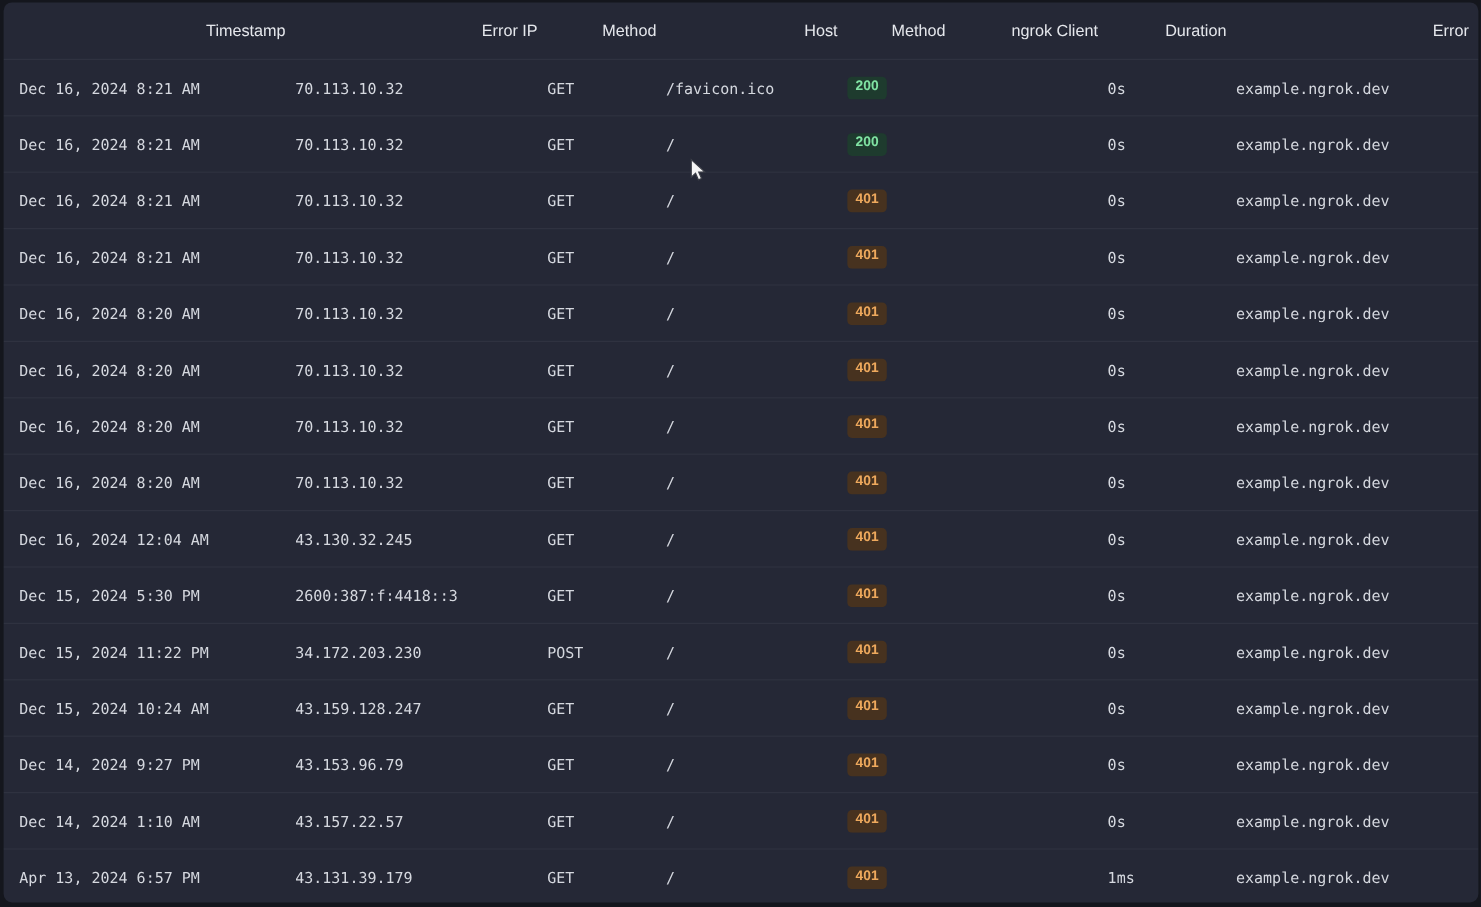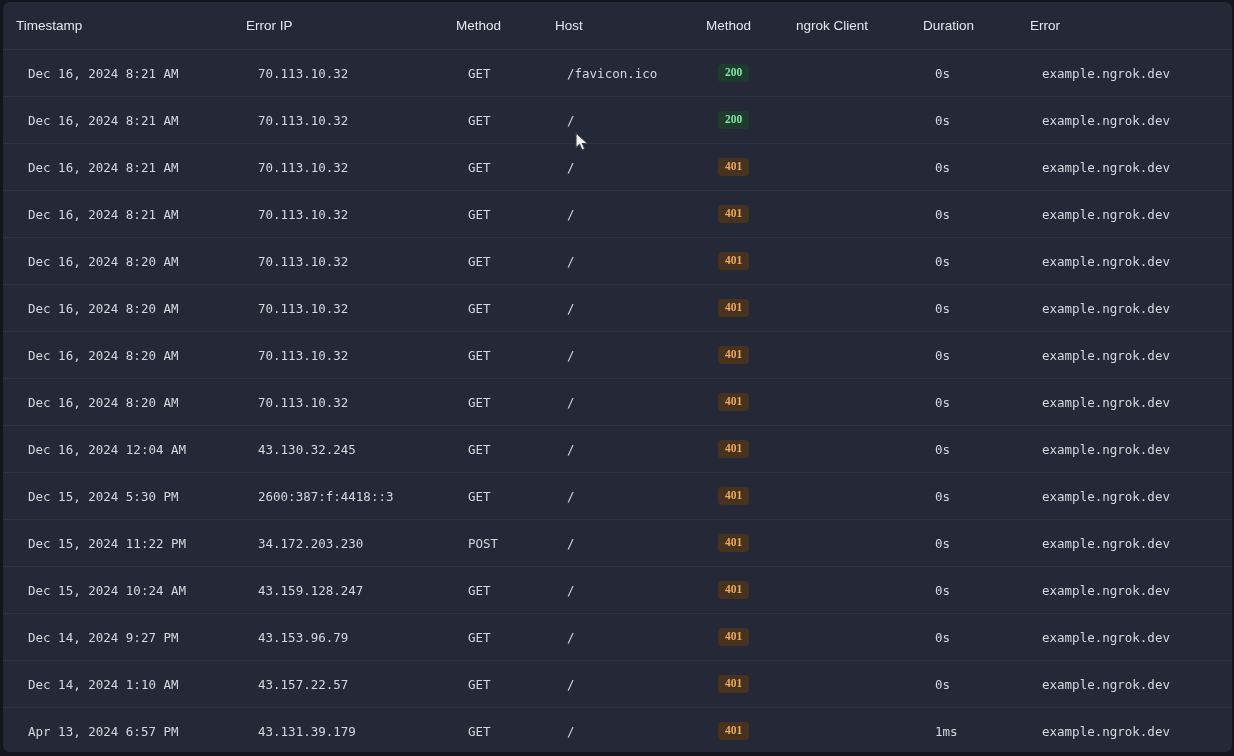--- a/index.html
+++ b/index.html
@@ -26,38 +26,38 @@
   .grid-row{
     display:grid;
     grid-template-columns:243px 210px 99px 151px 90px 127px 107px minmax(0,1fr);
     height:47px;
     align-items:center;
   }
   .header-row{
     color:var(--header-text);
     font-size:13.5px;
     font-weight:400;
+    text-align:right;
   }
   .cell{
     padding-right:8px;
     white-space:nowrap;
     overflow:hidden;
   }
   .cell:first-child{padding-left:13px;}
   .data-row{
     border-top:1px solid var(--separator);
     color:var(--cell-text);
     font-family:"DejaVu Sans Mono","Liberation Mono",monospace;
     font-size:12.5px;
     cursor:default;
-    padding-left:12px;
   }
   .status-badge{
     display:inline-block;
-    font-family:Liberation Serif, serif;
+    font-family:Liberation Sans, sans-serif;
     font-size:11.5px;
     font-weight:700;
     padding:2.5px 7px;
     border-radius:4px;
     line-height:1.2;
   }
   .mouse-cursor{
     position:absolute;
     left:571px; top:131px;
     width:22px; height:22px;

